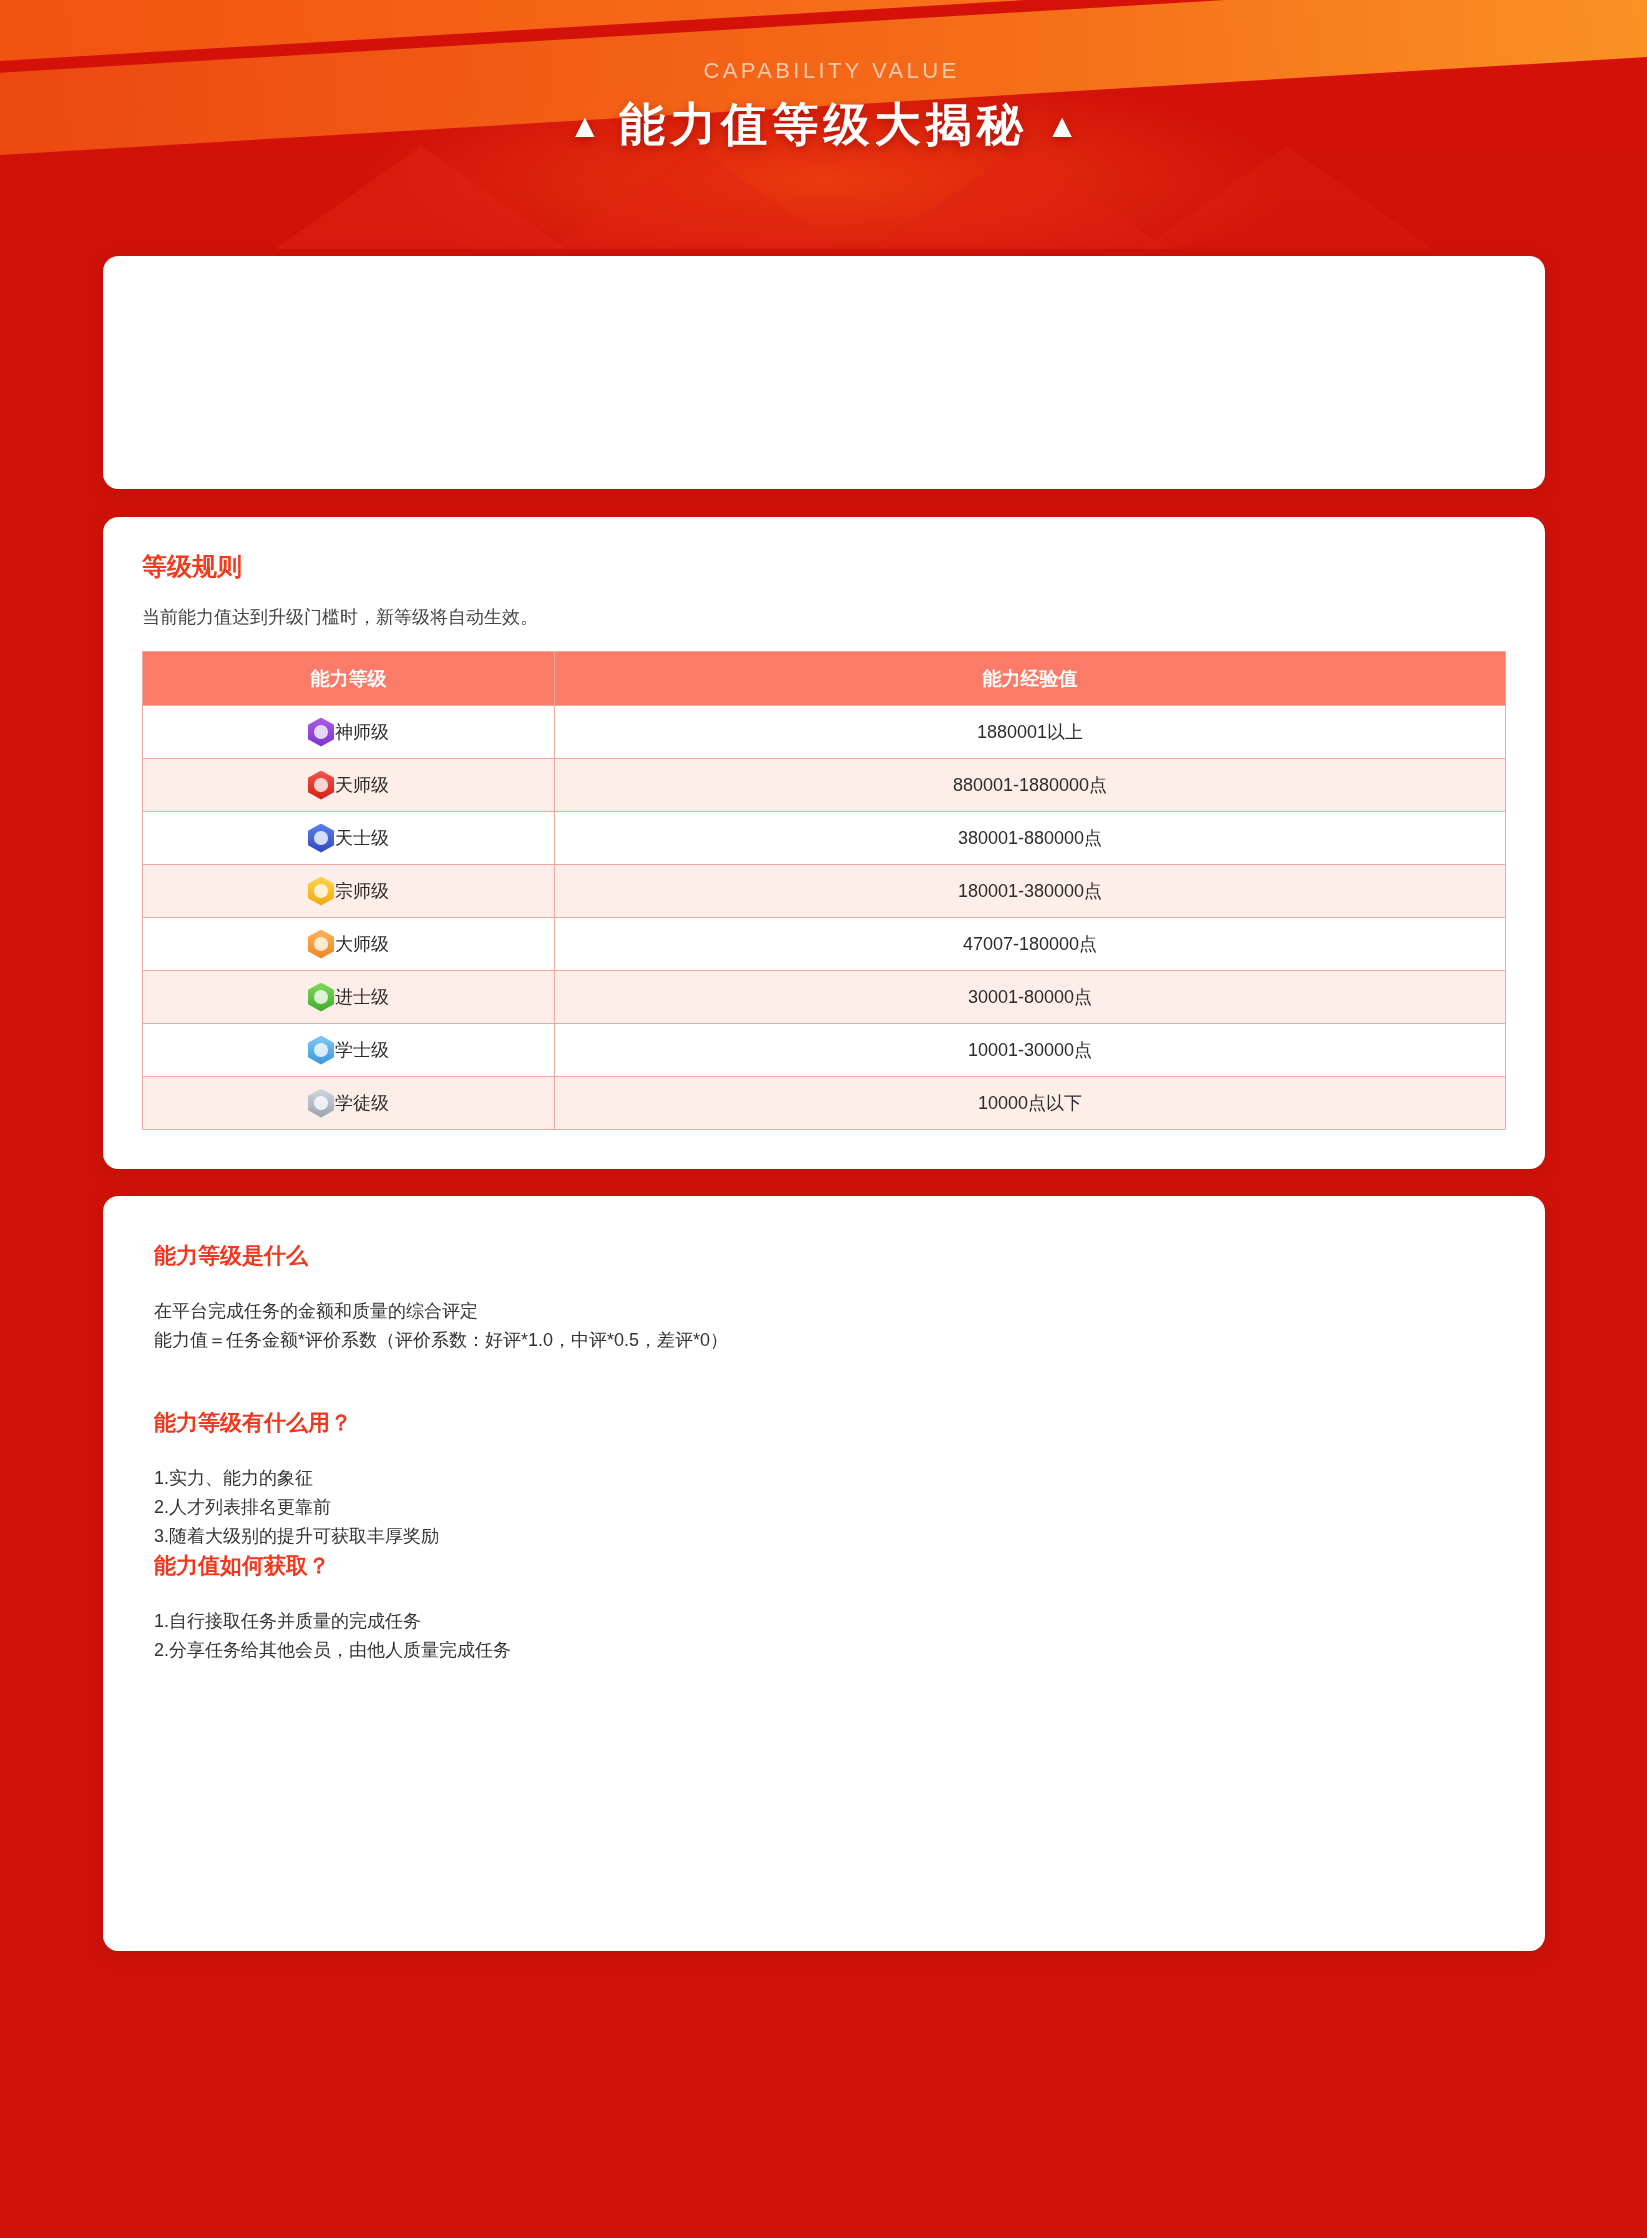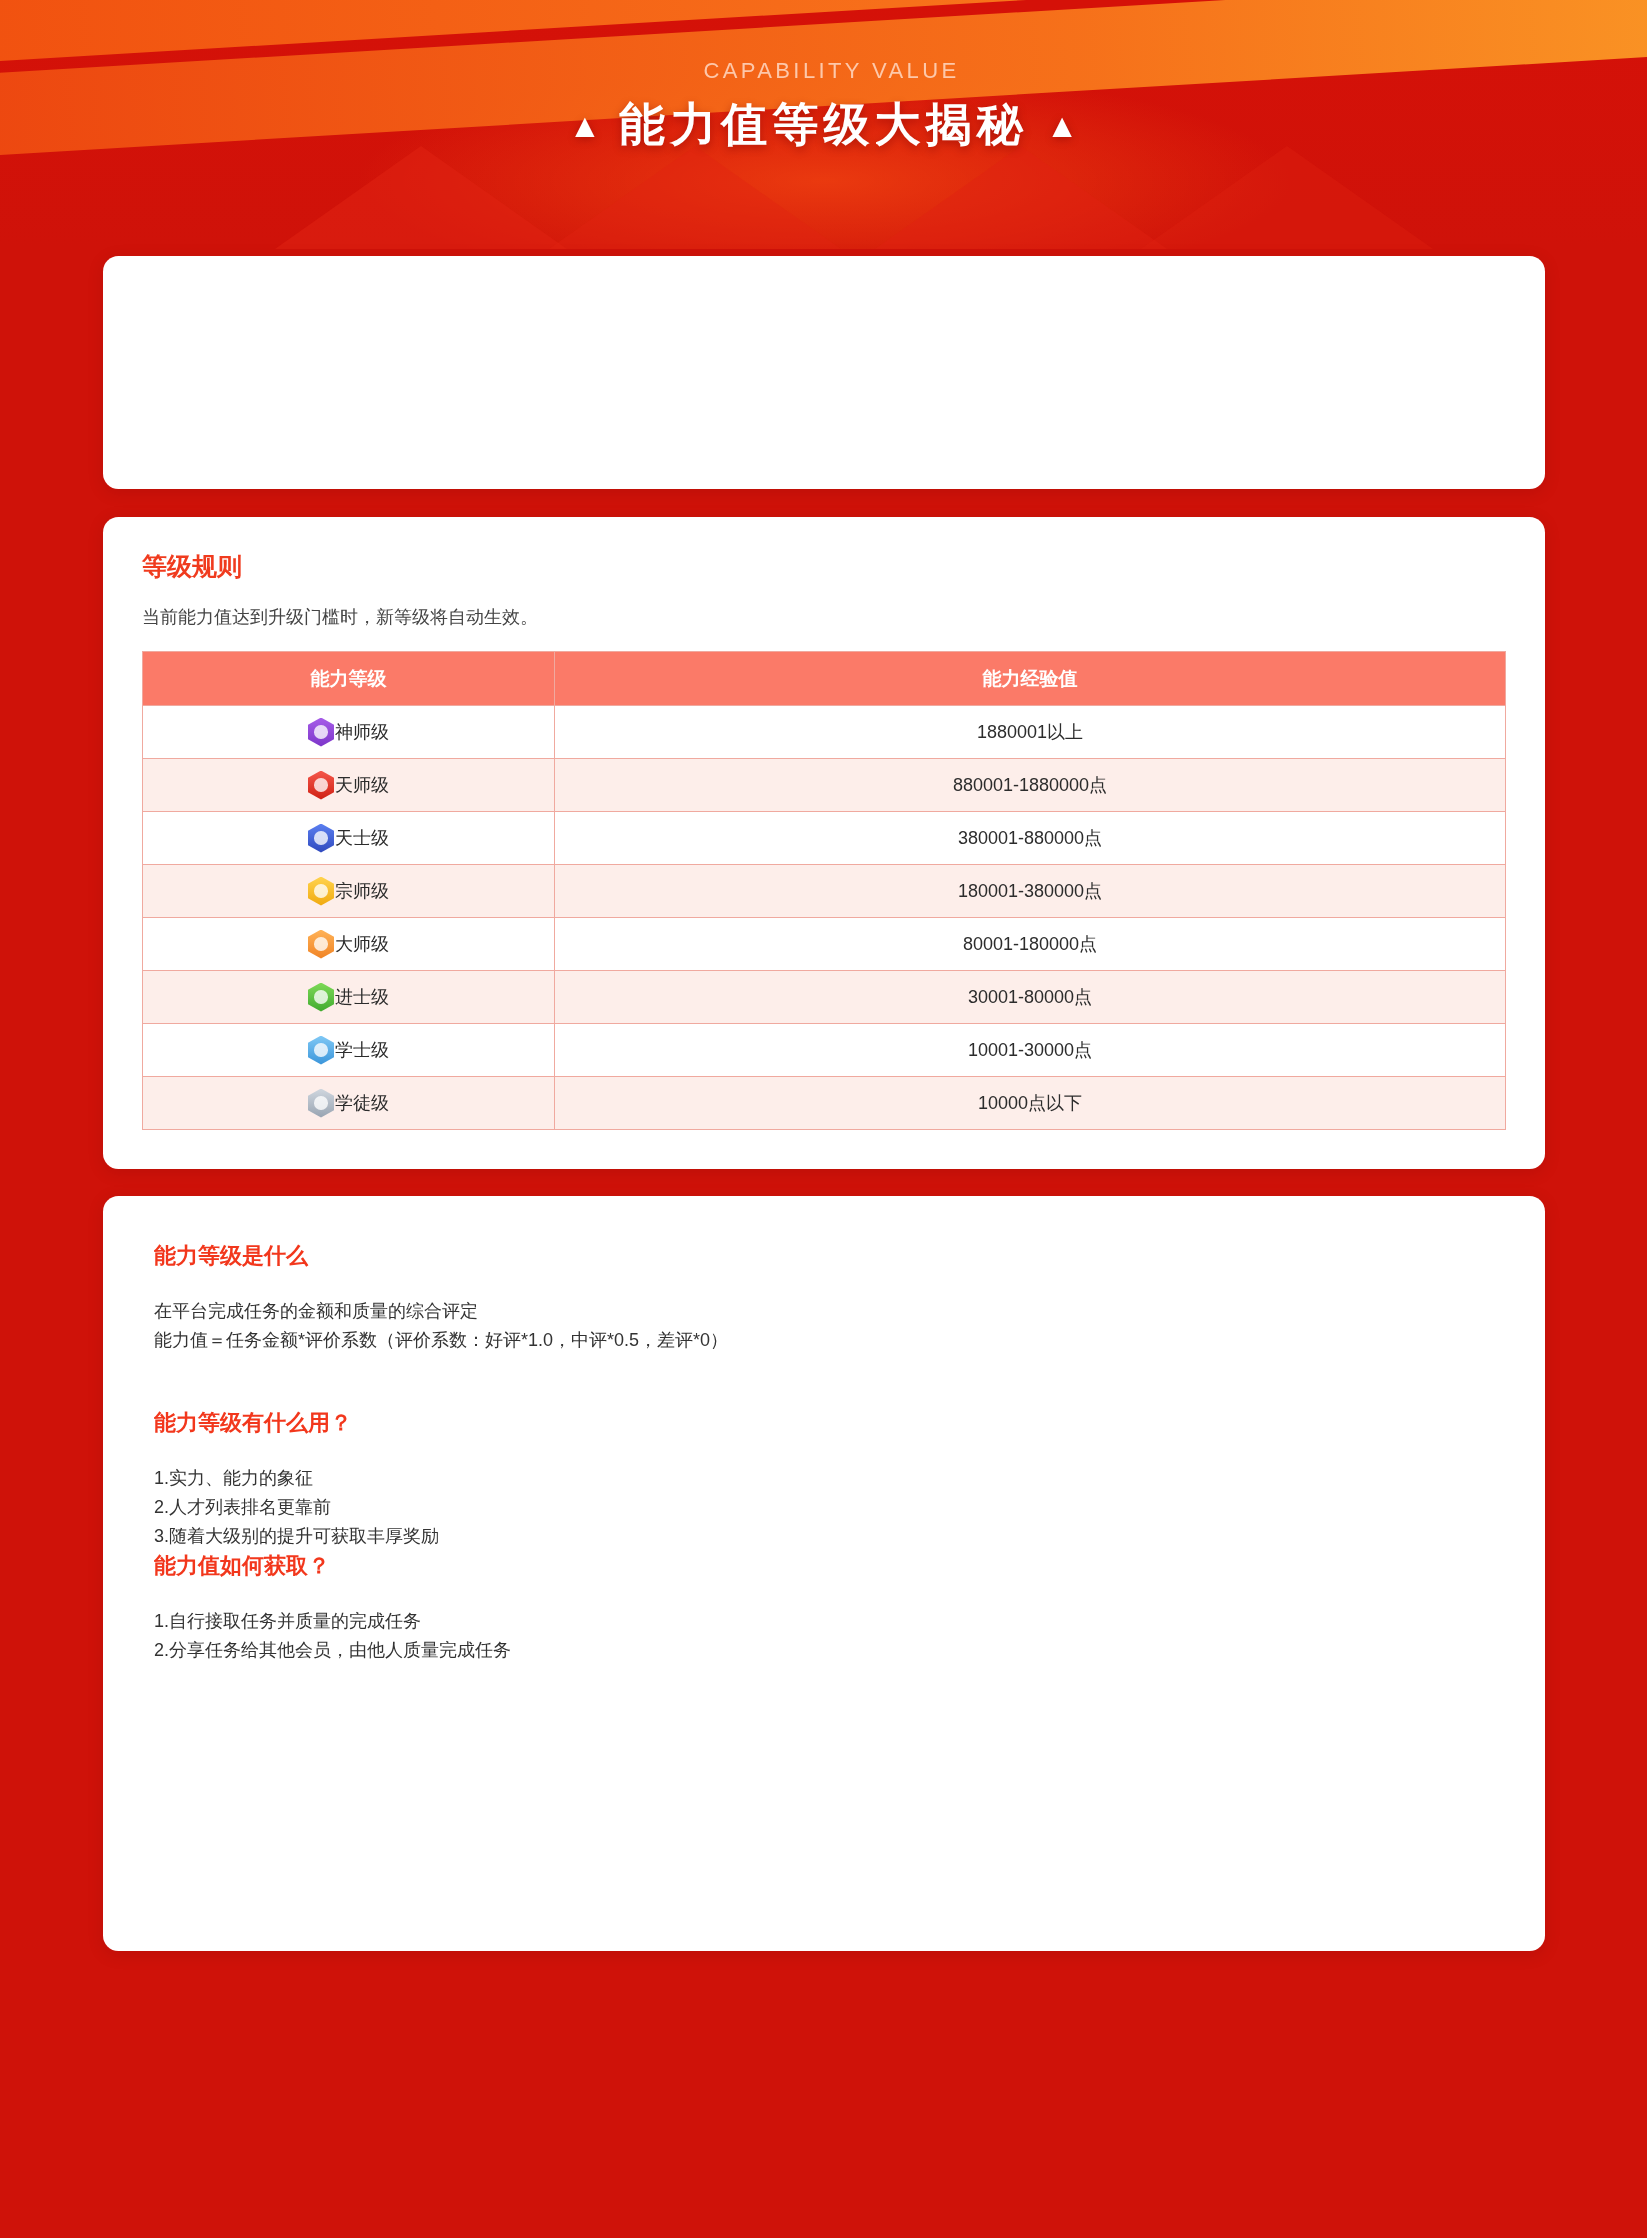--- a/index.html
+++ b/index.html
@@ -295,21 +295,21 @@
         </tr>
         <tr class="odd">
           <td>
             <span class="lvl-cell">
               <span class="badge b-orange">
                   <span class="hex"></span>
                 </span>
               <span class="lvl-name">大师级</span>
             </span>
           </td>
-          <td>80001-180000点</td>
+          <td>47007-180000点</td>
         </tr>
         <tr class="even">
           <td>
             <span class="lvl-cell">
               <span class="badge b-green">
                   <span class="hex"></span>
                 </span>
               <span class="lvl-name">进士级</span>
             </span>
           </td>

